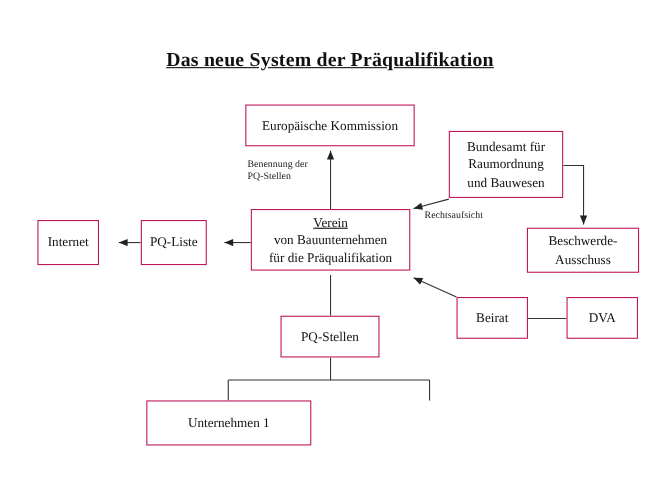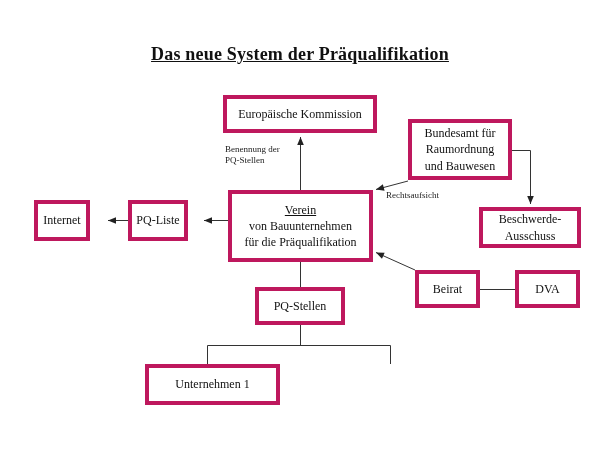--- a/index.html
+++ b/index.html
@@ -29,21 +29,21 @@
   }
   svg.connectors {
     position: absolute;
     top: 0;
     left: 0;
     width: 600px;
     height: 450px;
   }
   .box {
     position: absolute;
-    border: 4px solid #be185d;
+    border: 1px solid #be185d;
     background: #ffffff;
     display: flex;
     flex-direction: column;
     align-items: center;
     justify-content: center;
     text-align: center;
     font-size: 12px;
     line-height: 1.34;
     box-sizing: border-box;
   }
@@ -54,25 +54,25 @@
     font-size: 9px;
     line-height: 1.25;
     color: #222222;
   }
   
   #node-europaeische-kommission { left: 223px; top: 95px;  width: 154px; height: 38px; }
   #node-bundesamt              { left: 408px; top: 119px; width: 104px; height: 61px; }
   #node-beschwerde-ausschuss   { left: 479px; top: 207px; width: 102px; height: 41px; }
   #node-internet               { left: 34px;  top: 200px; width: 56px;  height: 41px; }
   #node-pq-liste               { left: 128px; top: 200px; width: 60px;  height: 41px; align-items: center; }
-  #node-verein                 { left: 228px; top: 190px; width: 145px; height: 72px; }
+  #node-verein                 { left: 228px; top: 190px; width: 145px; height: 56px; }
   #node-beirat                 { left: 415px; top: 270px; width: 65px;  height: 38px; }
   #node-dva                    { left: 515px; top: 270px; width: 65px;  height: 38px; }
   #node-pq-stellen             { left: 255px; top: 287px; width: 90px;  height: 38px; }
-  #node-unternehmen-1          { left: 145px; top: 364px; width: 135px; height: 41px; }
+  #node-unternehmen-1          { left: 133px; top: 364px; width: 150px; height: 41px; }
   #node-unternehmen-2          { left: 328px; top: 364px; width: 125px; height: 41px; }
   #label-benennung     { left: 225px; top: 144px; width: 72px; }
   #label-rechtsaufsicht { left: 386px; top: 190px; width: 80px; }
 </style>
 </head>
 <body>
 
 <div id="canvas">
 
   <div id="title">Das neue System der Präqualifikation</div>

